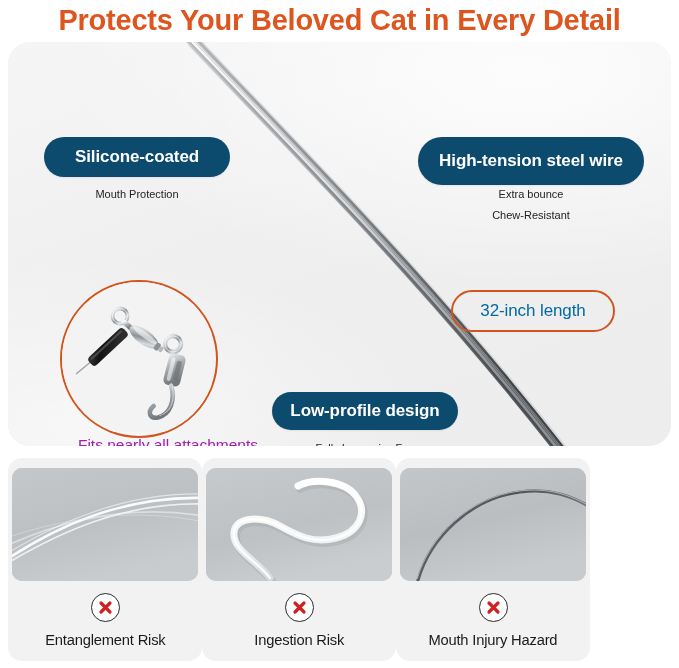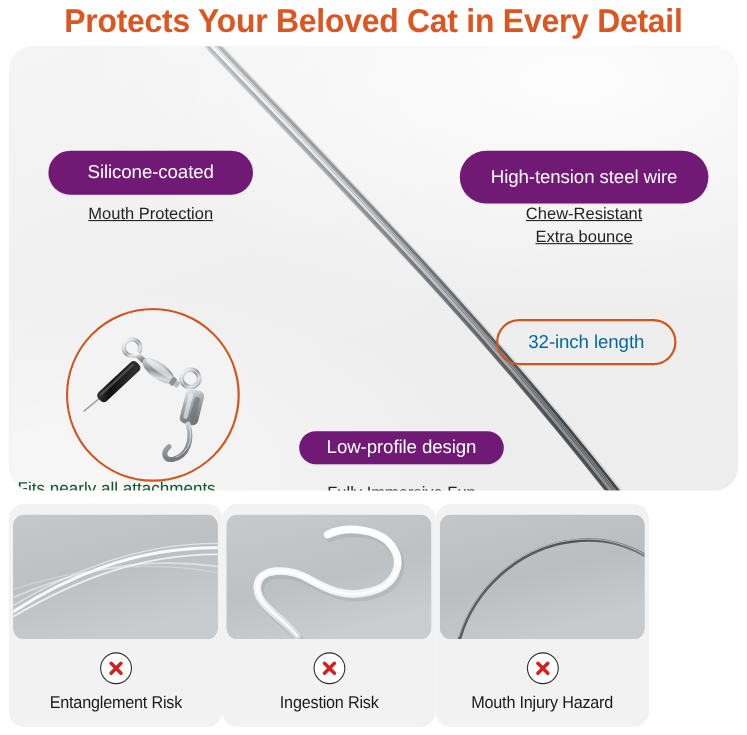--- a/index.html
+++ b/index.html
@@ -56,73 +56,72 @@
     width: 663px; height: 404px;
     pointer-events: none;
   }
 
   
   .pill {
     position: absolute;
     display: flex;
     align-items: center;
     justify-content: center;
-    background: #701a75;
+    background: #0c4a6e;
     color: #ffffff;
-    font-weight: normal;
+    font-weight: bold;
     font-size: 17px;
     border-radius: 999px;
     letter-spacing: -0.1px;
     white-space: nowrap;
     box-shadow: 0 1px 2px rgba(0,0,0,0.07);
   }
   .pill.outline {
     background: transparent;
     color: #0369a1;
     border: 2px solid #D2551E;
     font-weight: normal;
     box-shadow: none;
   }
   .subtext {
     position: absolute;
     color: #232323;
-    font-size: 15px;
+    font-size: 11px;
     line-height: 21px;
     text-align: center;
     white-space: nowrap;
-    text-decoration: underline;
   }
 
   #pill-silicone  { left: 36px;  top: 95px;  width: 186px; height: 40px; }
   #sub-silicone   { left: 36px;  top: 142px; width: 186px; }
   #pill-steel     { left: 410px; top: 95px;  width: 226px; height: 48px; }
   #sub-steel      { left: 410px; top: 142px; width: 226px; }
   #pill-length    { left: 443px; top: 248px; width: 160px; height: 38px; }
-  #pill-lowprof   { left: 264px; top: 350px; width: 186px; height: 30px; }
+  #pill-lowprof   { left: 264px; top: 350px; width: 186px; height: 38px; }
   #sub-lowprof    { left: 264px; top: 396px; width: 186px; }
 
   
   .detail-circle {
     position: absolute;
     left: 52px;
     top: 238px;
     width: 154px;
     height: 154px;
     border: 2px solid #D2551E;
     border-radius: 50%;
     overflow: hidden;
   }
   .detail-circle svg { display: block; }
   .detail-caption {
     position: absolute;
     left: 8px;
     top: 394px;
     width: 242px;
-    text-align: left;
-    color: #14532d;
+    text-align: right;
+    color: #a21caf;
     font-size: 15.5px;
     white-space: nowrap;
   }
 
   
   .cards {
     position: absolute;
     left: 0;
     top: 458px;
     width: 598px;
@@ -215,22 +214,22 @@
     <path d="M177.2 -6 C 296.2 120, 426.2 250, 552.2 412" stroke="#FFFFFF" stroke-width="0.6" fill="none" stroke-opacity="0.35"></path>
   </svg>
 
   <div class="pill" id="pill-silicone">Silicone-coated</div>
   <div class="subtext" id="sub-silicone">
     <div>Mouth Protection</div>
   </div>
 
   <div class="pill" id="pill-steel">High-tension steel wire</div>
   <div class="subtext" id="sub-steel">
+    <div>Extra bounce</div>
     <div>Chew-Resistant</div>
-    <div>Extra bounce</div>
   </div>
 
   <div class="pill outline" id="pill-length">32-inch length</div>
 
   <div class="pill" id="pill-lowprof">Low-profile design</div>
   <div class="subtext" id="sub-lowprof">
     <div>Fully Immersive Fun</div>
   </div>
 
   <div class="detail-circle">

